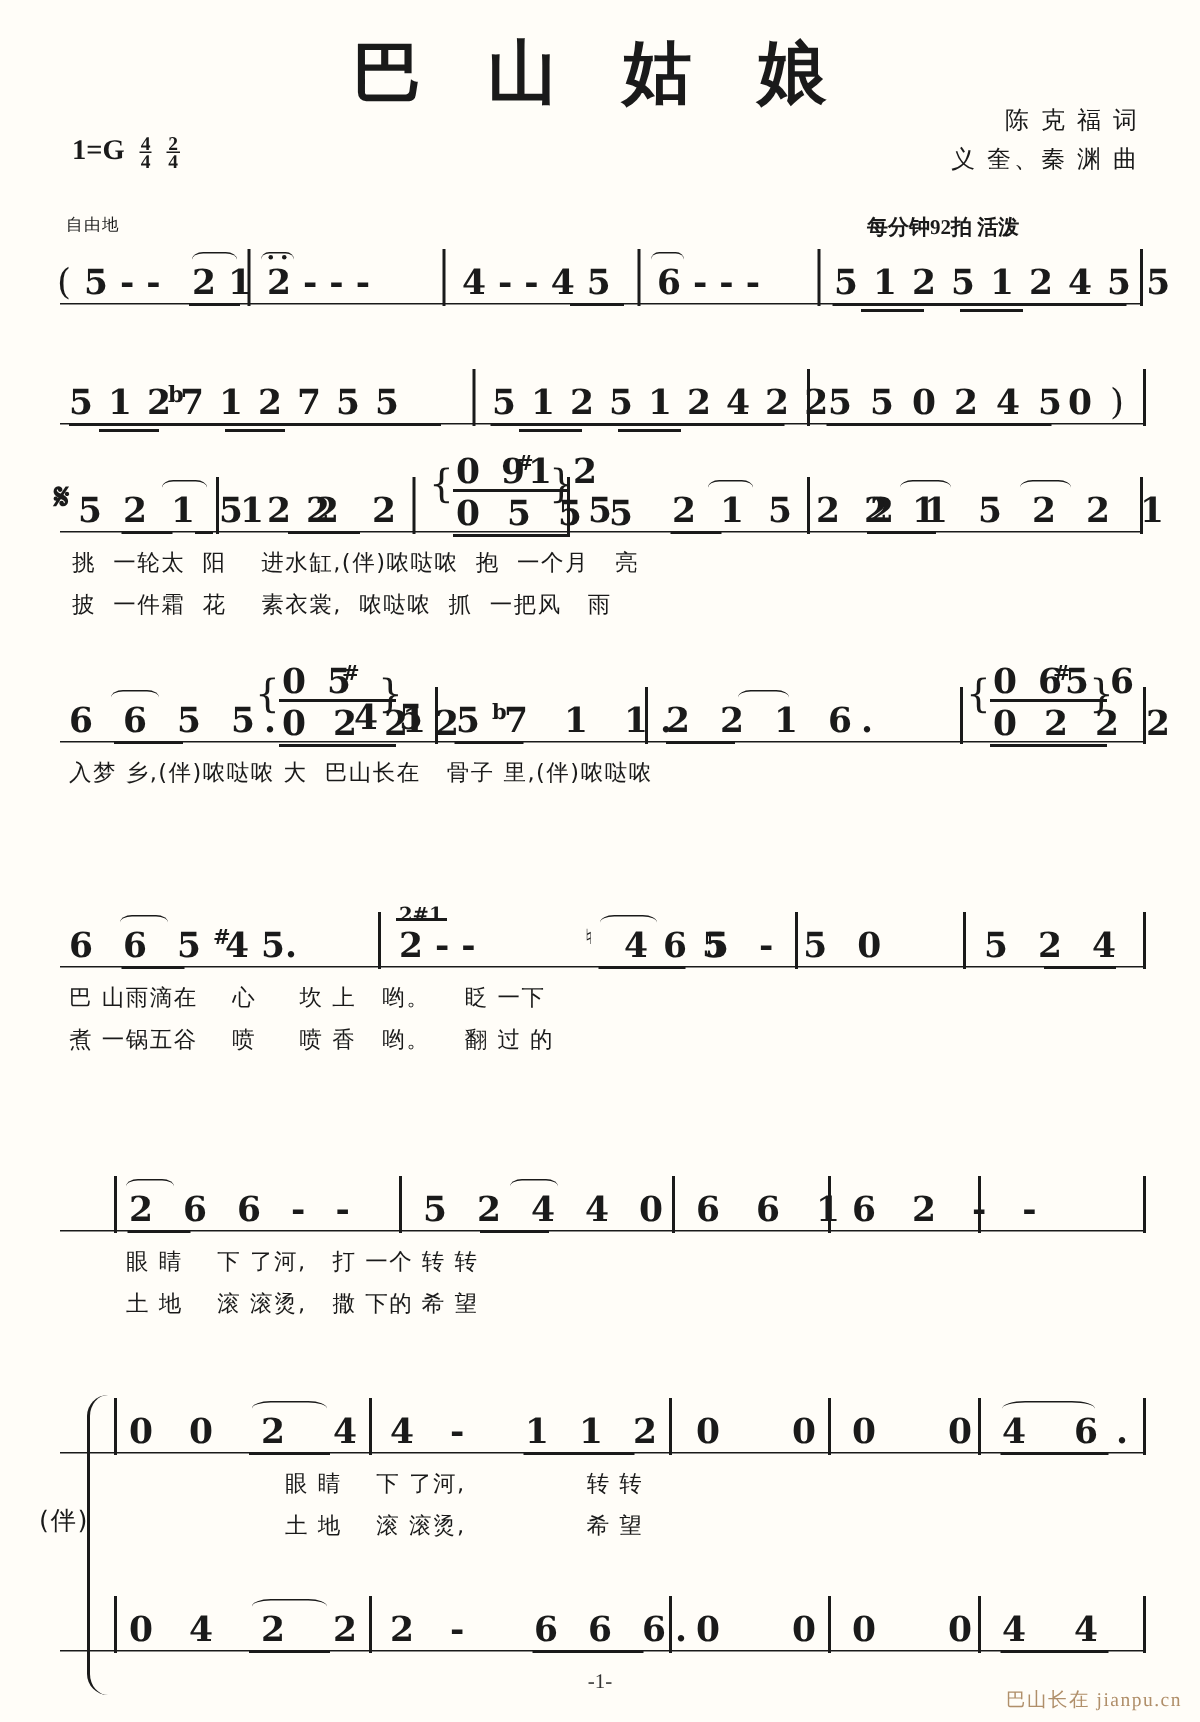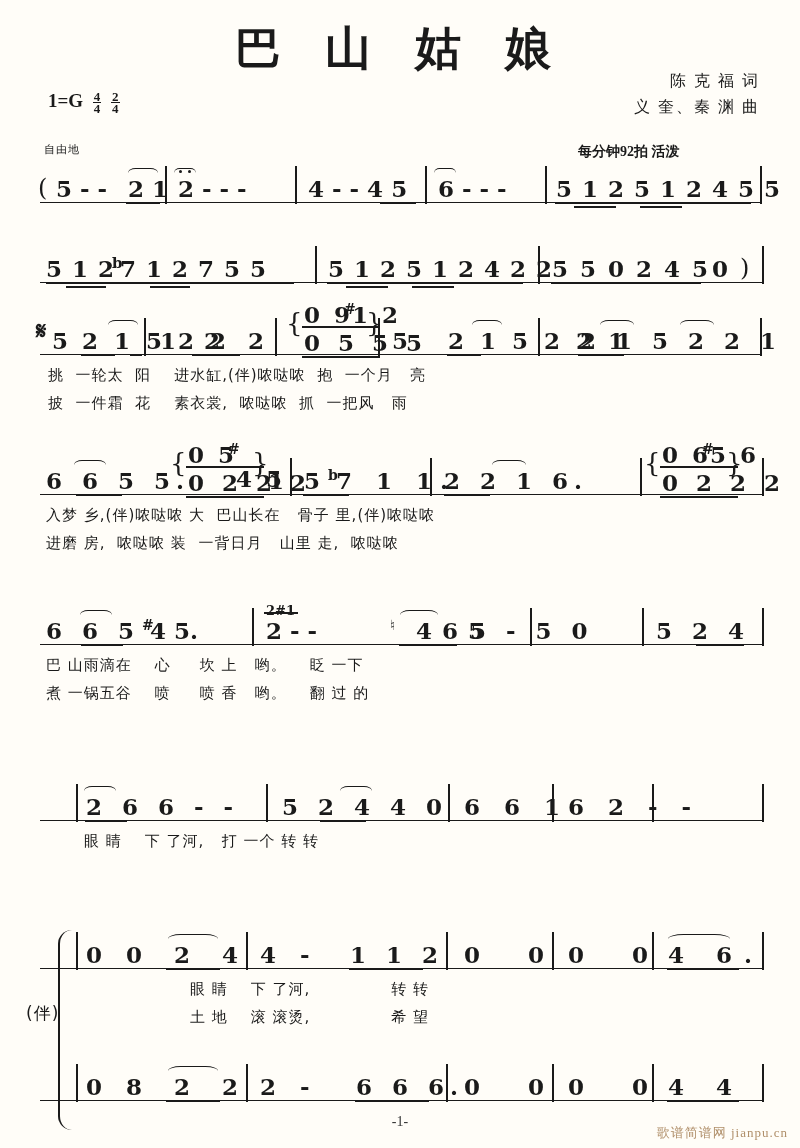--- a/index.html
+++ b/index.html
@@ -195,21 +195,20 @@
     <div class="brk" style="left:604px;top:-8px;">{</div>
     <div class="n" style="left:622px;top:-14px;letter-spacing:3px;">0 6</div>
     <div class="n" style="left:662px;top:-20px;font-size:14px;">#</div>
     <div class="n" style="left:670px;top:-14px;letter-spacing:3px;">5 6</div>
     <div class="und" style="left:620px;top:10px;width:78px;"></div>
     <div class="n" style="left:622px;top:14px;letter-spacing:5px;">0 2 2 2</div>
     <div class="und" style="left:620px;top:40px;width:78px;"></div>
     <div class="brk" style="left:686px;top:-8px;">}</div>
 
     <div class="lyr" style="left:6px;top:50px;">入梦 乡,(伴)哝哒哝 大  巴山长在   骨子 里,(伴)哝哒哝</div>
-    <div class="lyr" style="left:6px;top:78px;">进磨 房,  哝哒哝 装  一背日月   山里 走,  哝哒哝</div>
   </div>
 
   <div class="sys" style="top:606px;height:112px;">
     <div class="staffline" style="top:38px;"></div>
     <div class="bar" style="left:212px;top:2px;height:38px;"></div>
     <div class="bar" style="left:490px;top:2px;height:38px;"></div>
     <div class="bar" style="left:602px;top:2px;height:38px;"></div>
     <div class="bar" style="left:722px;top:2px;height:38px;"></div>
 
     <div class="n" style="left:6px;top:12px;">6</div>
@@ -250,20 +249,21 @@
     <div class="tie" style="left:44px;top:4px;width:32px;"></div>
 
     <div class="n" style="left:242px;top:12px;letter-spacing:6px;">5 2 4 4 0</div>
     <div class="und" style="left:280px;top:38px;width:46px;"></div>
     <div class="tie" style="left:300px;top:4px;width:32px;"></div>
 
     <div class="n" style="left:424px;top:12px;letter-spacing:8px;">6 6 1</div>
     <div class="n" style="left:528px;top:12px;letter-spacing:8px;">6 2 - -</div>
 
     <div class="lyr" style="left:44px;top:50px;">眼 睛    下 了河,   打 一个 转 转</div>
+    <div class="lyr" style="left:44px;top:78px;">土 地    滚 滚烫,   撒 下的 希 望</div>
   </div>
 
   <div class="sys" style="top:930px;height:104px;">
     <div class="staffline" style="top:38px;"></div>
     <div class="bar" style="left:36px;top:2px;height:38px;"></div>
     <div class="bar" style="left:206px;top:2px;height:38px;"></div>
     <div class="bar" style="left:406px;top:2px;height:38px;"></div>
     <div class="bar" style="left:512px;top:2px;height:38px;"></div>
     <div class="bar" style="left:612px;top:2px;height:38px;"></div>
     <div class="bar" style="left:722px;top:2px;height:38px;"></div>
@@ -293,29 +293,29 @@
   <div class="sys" style="top:1062px;height:54px;">
     <div class="staffline" style="top:38px;"></div>
     <div class="bar" style="left:36px;top:2px;height:38px;"></div>
     <div class="bar" style="left:206px;top:2px;height:38px;"></div>
     <div class="bar" style="left:406px;top:2px;height:38px;"></div>
     <div class="bar" style="left:512px;top:2px;height:38px;"></div>
     <div class="bar" style="left:612px;top:2px;height:38px;"></div>
     <div class="bar" style="left:722px;top:2px;height:38px;"></div>
 
     <div class="n" style="left:46px;top:12px;">0</div>
-    <div class="n" style="left:86px;top:12px;letter-spacing:12px;">8 2 2</div>
+    <div class="n" style="left:86px;top:12px;letter-spacing:12px;">4 2 2</div>
     <div class="und" style="left:126px;top:38px;width:54px;"></div>
     <div class="tie" style="left:128px;top:4px;width:50px;"></div>
 
     <div class="n" style="left:220px;top:12px;letter-spacing:8px;">2 -</div>
     <div class="n" style="left:316px;top:12px;letter-spacing:6px;">6 6 6.</div>
     <div class="und" style="left:315px;top:38px;width:74px;"></div>
 
     <div class="n" style="left:424px;top:12px;letter-spacing:20px;">0 0</div>
     <div class="n" style="left:528px;top:12px;letter-spacing:20px;">0 0</div>
     <div class="n" style="left:628px;top:12px;letter-spacing:12px;">4 4</div>
     <div class="und" style="left:627px;top:38px;width:72px;"></div>
   </div>
 
   <div class="footer">-1-</div>
-  <div class="wm">歌谱简谱网 jianpu.cn</div>
+  <div class="wm">巴山长在 jianpu.cn</div>
 </div>
 
 </body></html>

